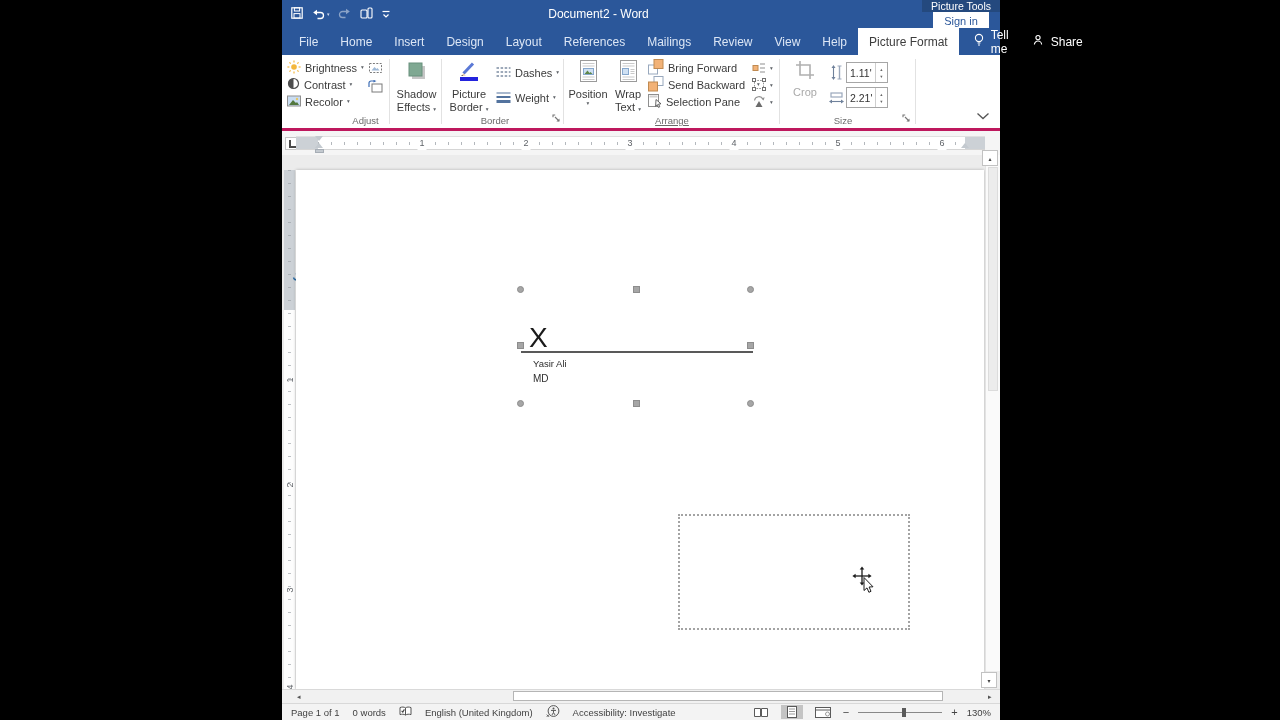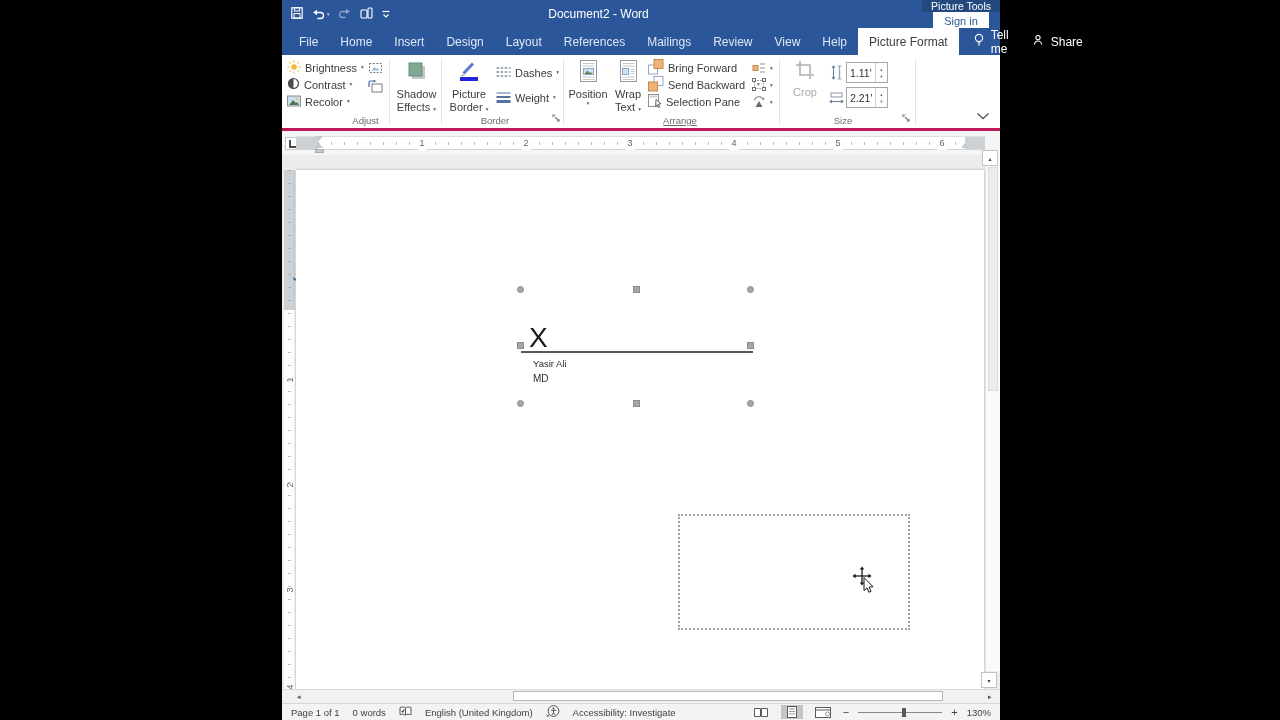--- a/index.html
+++ b/index.html
@@ -350,21 +350,21 @@
         <span class="dc">▾</span>
       </div>
       <div class="rsmall" style="left:470px; top:39px;">
         <span><svg width="14" height="13" viewBox="0 0 14 13">
               <polygon points="3.5,12 10.5,12 7,6" fill="#6b6b6b"></polygon>
               <path d="M2.5,5.5 A4.5,4.5 0 0 1 11,4.2" fill="none" stroke="#8f8f8f" stroke-width="1.1"></path>
               <polygon points="12.6,2.2 11.6,5.6 9.4,3.4" fill="#8f8f8f"></polygon>
             </svg></span>
         <span class="dc">▾</span>
       </div>
-      <div class="grplabel" style="left:293px; width:210px;text-decoration:underline;">Arrange</div>
+      <div class="grplabel" style="left:285px; width:210px;text-decoration:underline;">Arrange</div>
 
       <div class="vdiv" style="left:497px;"></div>
 
       <div class="rbig gray" style="left:505px; width:36px;">
         <span class="bicon"><svg width="20" height="20" viewBox="0 0 20 20">
               <path d="M5,1 V15 H19" fill="none" stroke="#b0b0b0" stroke-width="1.6"></path>
               <path d="M1,5 H15 V19" fill="none" stroke="#b0b0b0" stroke-width="1.6"></path>
             </svg></span>
         <span>Crop</span>
       </div>

